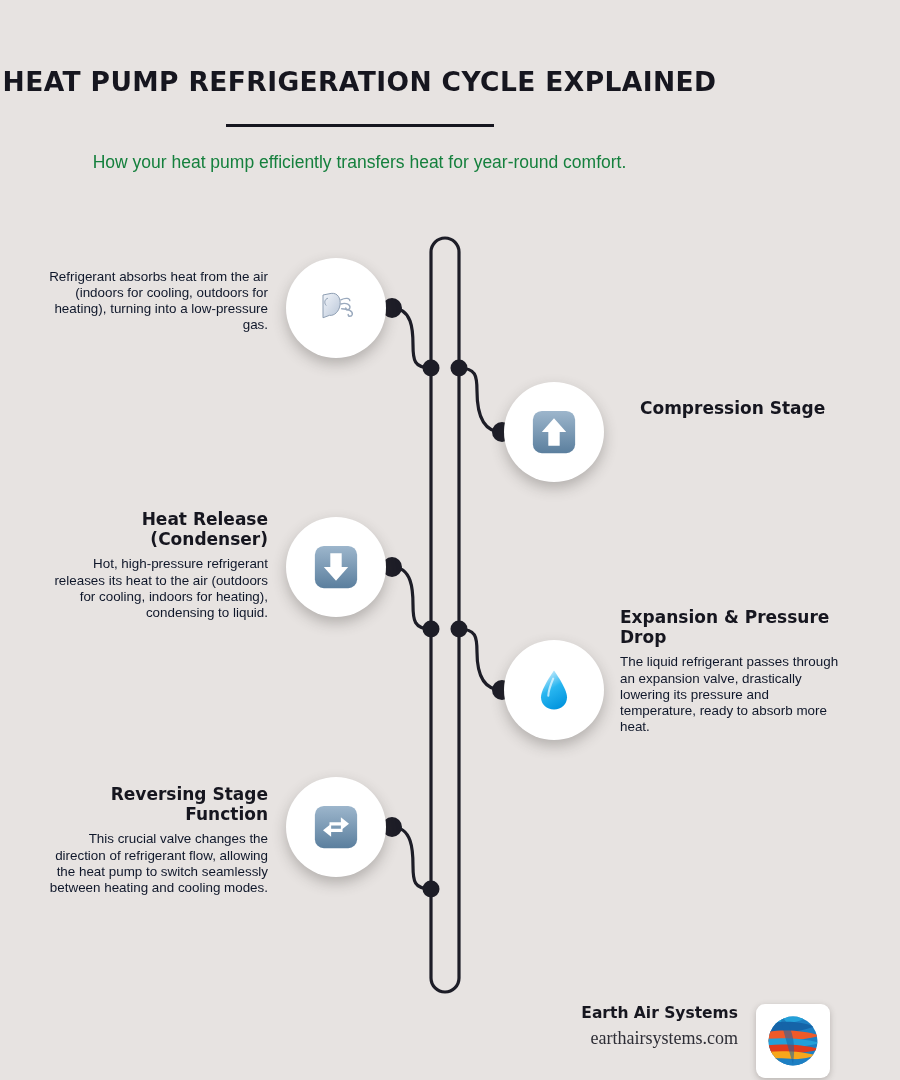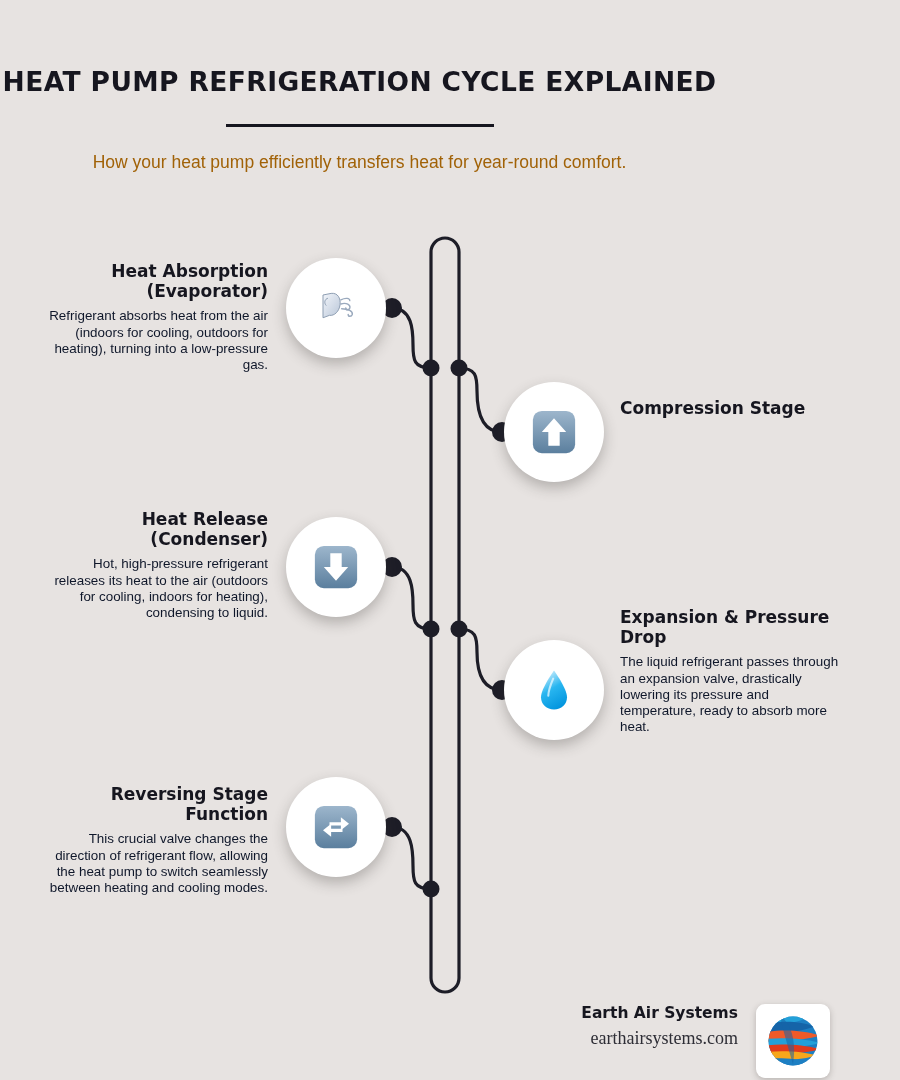--- a/index.html
+++ b/index.html
@@ -35,21 +35,21 @@
   #title-divider {
     width: 268px;
     height: 3px;
     background: #16161f;
     margin: 27px auto 0 auto;
   }
   #page-subtitle {
     margin: 0;
     padding-top: 25px;
     font-size: 17.5px;
-    color: #a16207;
+    color: #15803d;
     font-family: "Liberation Sans", sans-serif;
   }
 
   
   #flow-svg {
     position: absolute;
     top: 0; left: 0;
     width: 900px;
     height: 1080px;
     pointer-events: none;
@@ -178,37 +178,36 @@
       </linearGradient>
     </defs>
     <path d="M16 16 L26 14 C34 13 38 20 37 28 C36 36 30 42 24 41 L16 44 Z" fill="url(#windg)" stroke="#8b9bb0" stroke-width="1.2" stroke-linejoin="round"></path>
     <path d="M22 20 C18 21 17 26 20 29" fill="none" stroke="#8b9bb0" stroke-width="1.2"></path>
     <path d="M38 27 C45 25 50 28 49 32 C48 35 44 35 44 32" fill="none" stroke="#9aa9bd" stroke-width="1.8" stroke-linecap="round"></path>
     <path d="M39 33 C47 33 53 36 52 40 C51 43 47 43 47 40" fill="none" stroke="#9aa9bd" stroke-width="1.8" stroke-linecap="round"></path>
     <path d="M38 22 C44 19 49 20 49 23" fill="none" stroke="#9aa9bd" stroke-width="1.6" stroke-linecap="round"></path>
   </svg>
 </div>
 <div class="step-text left" style="left:46px; top:262px;">
-  <p class="step-title">Heat Absorption (Evaporator)</p>
   <p class="step-desc">Refrigerant absorbs heat from the air (indoors for cooling, outdoors for heating), turning into a low-pressure gas.</p>
 </div>
 
 <div class="step-circle" style="left:504px; top:382px;">
   <svg class="icon-shape" viewBox="0 0 64 64">
     <defs>
       <linearGradient id="upg" x1="0" y1="0" x2="0" y2="1">
         <stop offset="0%" stop-color="#9db6cc"></stop>
         <stop offset="100%" stop-color="#5b7f9e"></stop>
       </linearGradient>
     </defs>
     <rect x="6" y="6" width="52" height="52" rx="11" fill="url(#upg)"></rect>
     <path d="M32 15 L47 32 L39 32 L39 49 L25 49 L25 32 L17 32 Z" fill="#ffffff"></path>
   </svg>
 </div>
-<div class="step-text right" style="left:620px; top:399px;">
+<div class="step-text right" style="left:640px; top:399px;">
   <p class="step-title">Compression Stage</p>
 </div>
 
 <div class="step-circle" style="left:286px; top:517px;">
   <svg class="icon-shape" viewBox="0 0 64 64">
     <defs>
       <linearGradient id="downg" x1="0" y1="0" x2="0" y2="1">
         <stop offset="0%" stop-color="#9db6cc"></stop>
         <stop offset="100%" stop-color="#5b7f9e"></stop>
       </linearGradient>

